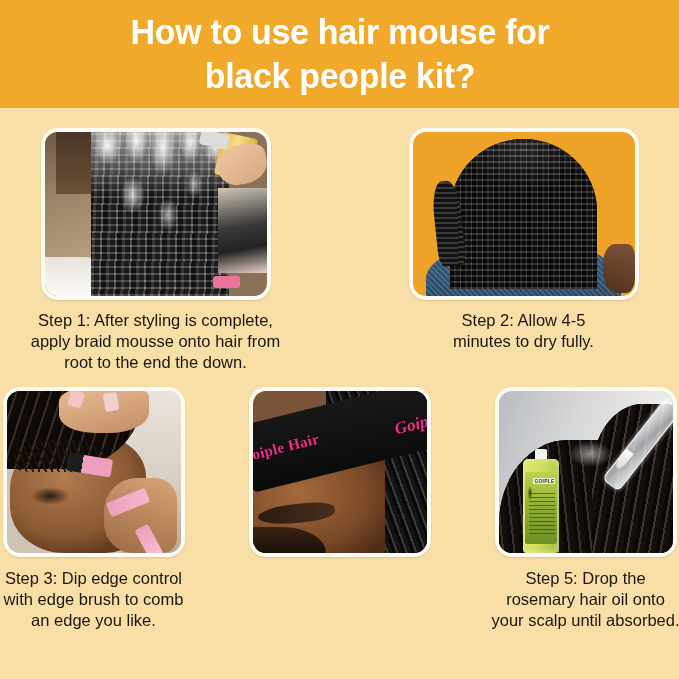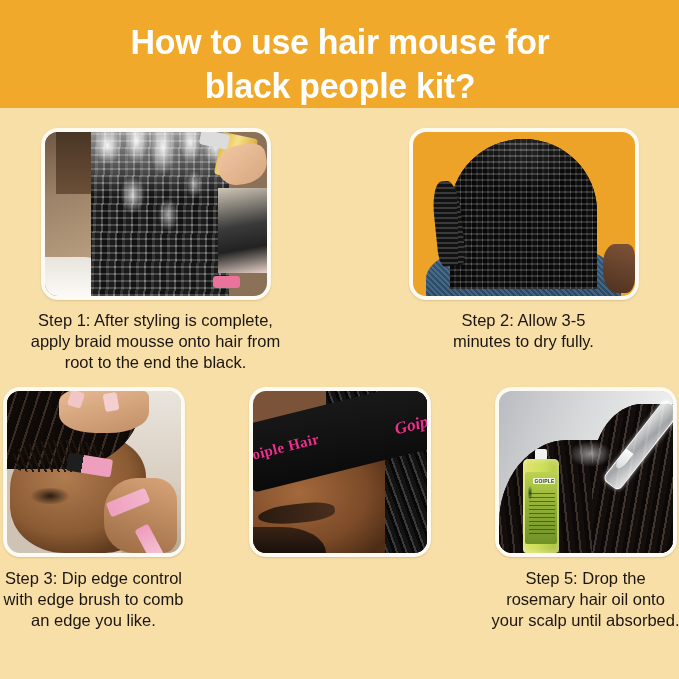--- a/index.html
+++ b/index.html
@@ -22,21 +22,21 @@
   }
   
   .header-banner {
     position: absolute;
     left: 0;
     top: 0;
     width: 679px;
     height: 108px;
     background: #f0a92b;
     display: flex;
-    align-items: flex-end;
+    align-items: center;
     justify-content: center;
   }
   .header-title {
     color: #ffffff;
     font-family: "Liberation Sans", sans-serif;
     font-weight: bold;
     font-size: 35px;
     line-height: 44px;
     text-align: center;
     letter-spacing: -0.3px;
@@ -493,33 +493,33 @@
           <div class="foam2"></div>
           <div class="bgclutter"></div>
           <div class="bottle"></div>
           <div class="bottle-cap"></div>
           <div class="hand"></div>
           <div class="pink"></div>
         </div>
       </div>
       <div class="caption">Step 1: After styling is complete,
 apply braid mousse onto hair from
-root to the end the black.</div>
+root to the end the down.</div>
     </div>
 
     <div class="step step-2">
       <div class="photo-frame">
         <div class="photo ph2">
           <div class="shoulder"></div>
           <div class="arm"></div>
           <div class="head"></div>
           <div class="strand"></div>
         </div>
       </div>
-      <div class="caption">Step 2: Allow 3-5
+      <div class="caption">Step 2: Allow 4-5
 minutes to dry fully.</div>
     </div>
 
   </div>
 
   <div class="row row-2 r2">
 
     <div class="step step-3">
       <div class="photo-frame">
         <div class="photo ph3">

